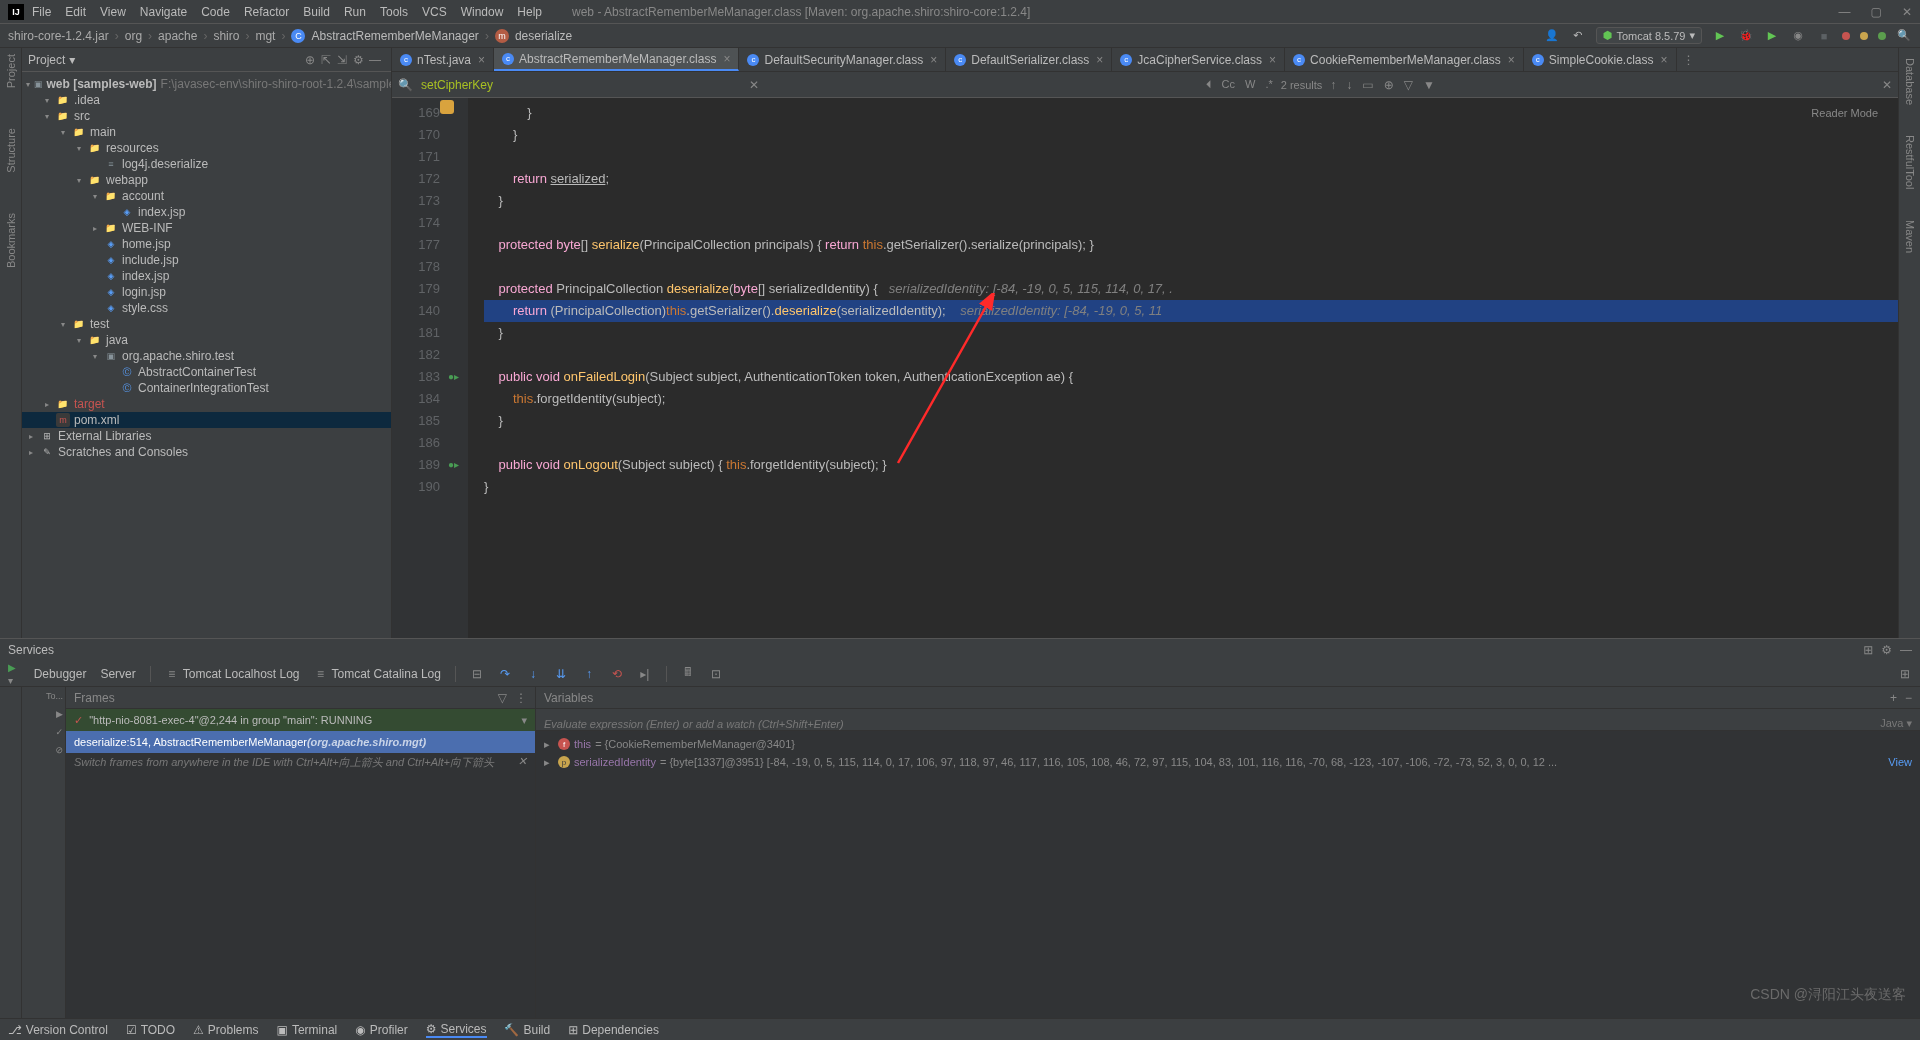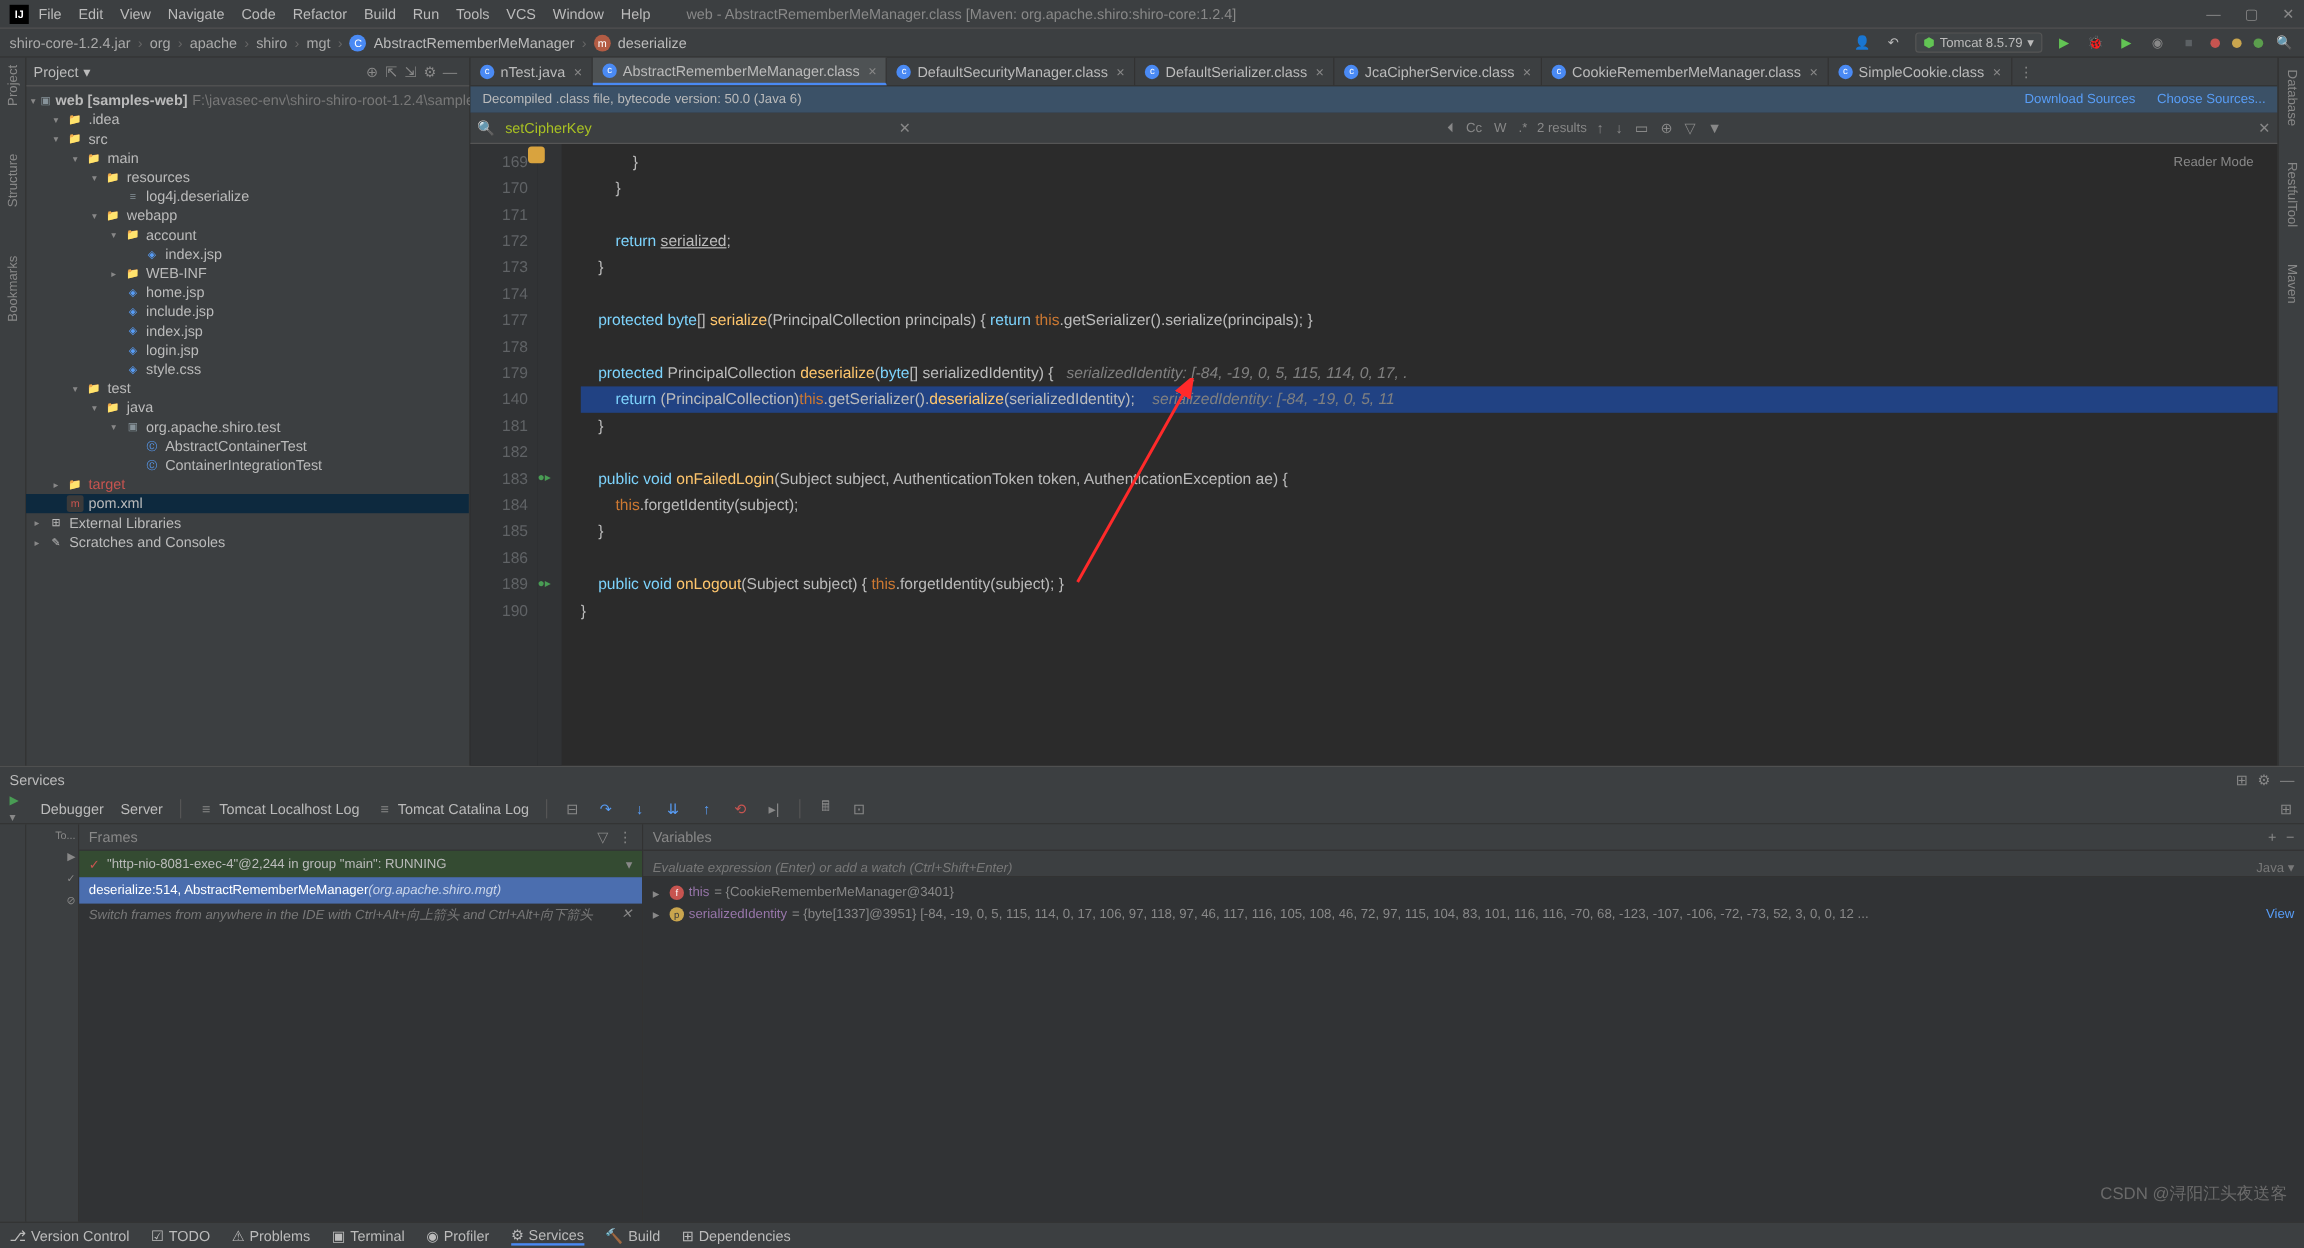--- a/index.html
+++ b/index.html
@@ -77,21 +77,21 @@
 .search-bar .results { color: #888; font-size: 11px; }
 .search-bar .navicons { display: flex; gap: 10px; color: #888; }
 
 .code-area { flex: 1; display: flex; position: relative; font-family: 'Consolas', monospace; font-size: 13px; }
 .gutter { width: 56px; background: #313335; color: #606366; text-align: right; padding: 4px 8px 0 0; line-height: 22px; }
 .gut2 { width: 20px; background: #313335; padding-top:4px; line-height:22px;}
 .gut2 .mark { color: #499c54; font-size:10px;}
 .code { flex: 1; padding: 4px 0 0 16px; line-height: 22px; position: relative; }
 .code .ln { height: 22px; white-space: pre; }
 .code .hl { background: #214283; }
-.kw { color: #7dd3fc; }
+.kw { color: #f9a8d4; }
 .fn { color: #ffc66d; }
 .cm { color: #808080; font-style: italic; }
 .this { color: #cc7832; }
 .ul { text-decoration: underline; }
 .reader-badge { position: absolute; top: 4px; right: 20px; color: #888; font-size: 11px; }
 .arrow-svg { position: absolute; top: 195px; left: 420px; pointer-events: none; }
 .bulb { position: absolute; left: -28px; top: 2px; width: 14px; height: 14px; background: #d9a33e; border-radius: 3px; }
 
 
 .services-wrap { height: 380px; display: flex; flex-direction: column; background: #3c3f41; border-top: 1px solid #555; }
@@ -109,21 +109,21 @@
 .svc-tree { width: 44px; background: #3c3f41; border-right: 1px solid #323232; padding:4px 2px;}
 .svc-tree .itm { height:18px; font-size:9px; color:#888; text-align:right;}
 .svc-frames { flex: 0 0 470px; display: flex; flex-direction: column; border-right: 1px solid #323232; }
 .svc-vars { flex: 1; display: flex; flex-direction: column; }
 .panel-head { height: 22px; background: #3c3f41; display: flex; align-items: center; padding: 0 8px; font-size: 12px; border-bottom: 1px solid #323232; color:#888;}
 .panel-head .spacer{flex:1;}
 .frames-body { flex: 1; background: #313335; padding: 0; }
 .frame-running { height: 22px; background: #344b32; color: #bbb; display: flex; align-items: center; padding: 0 8px; font-size: 11px; }
 .frame-running .chk { color: #c75450; margin-right: 6px; }
 .frame-sel { height: 22px; background: #4b6eaf; color: #fff; display: flex; align-items: center; padding: 0 8px; font-size: 11px; }
-.frame-sel .dim { color: #c9d4e8; font-style: italic; }
+.frame-sel .dim { color: #c9d4e8; font-style: italic; font-weight: bold; }
 .frame-hint { height: 20px; color: #787878; font-size: 11px; padding: 2px 8px; font-style: italic; }
 
 .vars-eval { height: 22px; display: flex; align-items: flex-end; padding: 0 8px; font-size: 11px; color: #787878; border-bottom: 1px solid #323232; font-style: italic; }
 .vars-eval .spacer{flex:1;}
 .vars-eval .lang{font-style:normal;}
 .vars-body { flex: 1; background: #313335; padding: 4px 8px; font-size: 11px; font-family: Consolas, monospace; }
 .var-row { height: 18px; display: flex; align-items: center; gap: 4px; }
 .var-row .arw { color: #888; width: 10px; }
 .var-row .badge { width:12px; height:12px; border-radius:50%; display:inline-flex; align-items:center; justify-content:center; font-size:8px;}
 .bg-red { background:#c75450; color:#fff;}
@@ -382,27 +382,20 @@
           <span>CookieRememberMeManager.class</span>
           <span class="close">×</span>
         </div>
         <div class="tab">
           <span class="ic">c</span>
           <span>SimpleCookie.class</span>
           <span class="close">×</span>
         </div>
         <div class="tabs-more">⋮</div>
       </div>
-    <div class="info-bar">
-      <span>Decompiled .class file, bytecode version: 50.0 (Java 6)</span>
-      <div class="links">
-        <span>Download Sources</span>
-        <span>Choose Sources...</span>
-      </div>
-    </div>
     <div class="search-bar">
       <span class="mag">🔍</span>
       <input class="input" value="setCipherKey" style="">
       <span style="color:#888">✕</span>
       <div class="opts">
         <span>⏴</span>
         <span>Cc</span>
         <span>W</span>
         <span>.*</span>
       </div>

